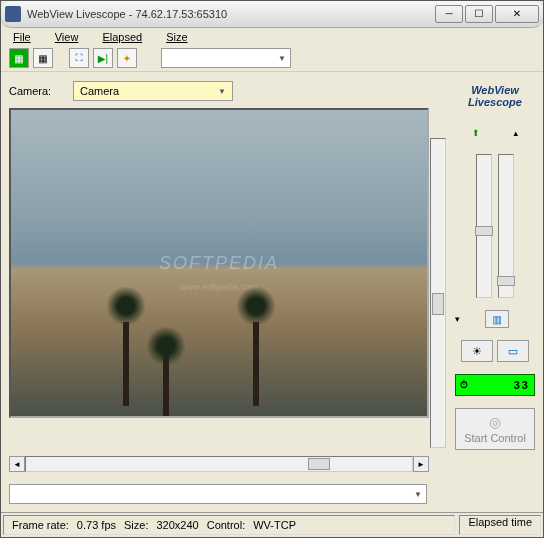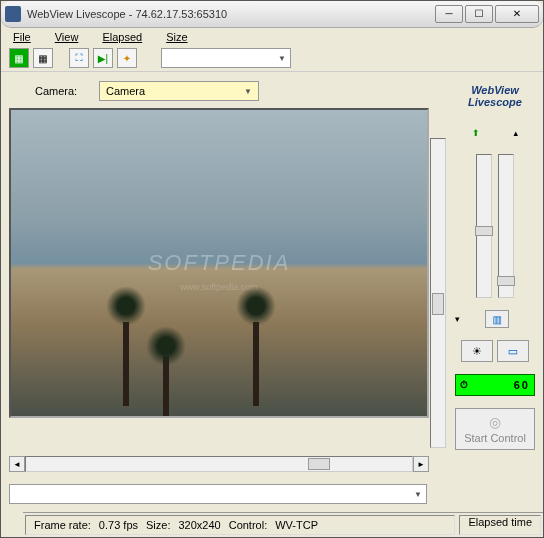--- a/index.html
+++ b/index.html
@@ -20,27 +20,27 @@
     .toolbar { height: 30px; background: #ece9d8; border-bottom: 1px solid #ccc; display: flex; align-items: center; padding: 0 8px; gap: 4px; }
     .tool-btn { width: 20px; height: 20px; border: 1px solid #999; background: #f5f5f5; cursor: pointer; display: flex; align-items: center; justify-content: center; font-size: 10px; }
     .tool-sep { width: 8px; }
     .tool-combo { width: 130px; height: 20px; border: 1px solid #999; background: #fff; margin-left: 20px; display: flex; align-items: center; padding: 0 4px; }
     .tool-combo-arrow { margin-left: auto; font-size: 8px; color: #555; }
     
     .main-area { flex: 1; display: flex; padding: 8px; gap: 4px; }
     
     .left-panel { flex: 1; display: flex; flex-direction: column; gap: 6px; }
     .camera-row { display: flex; align-items: center; gap: 8px; height: 22px; }
-    .camera-label { width: 56px; margin-left: 26px; }
+    .camera-label { width: 56px; }
     .camera-select { flex: 1; max-width: 160px; height: 20px; border: 1px solid #999; background: #fef9c3; display: flex; align-items: center; padding: 0 6px; }
     .camera-select-arrow { margin-left: auto; font-size: 8px; color: #555; }
     
     .video-container { position: relative; width: 420px; }
     .video-frame { width: 420px; height: 310px; border: 2px inset #aaa; background: linear-gradient(to bottom, #a8b8c0 0%, #8ca0aa 35%, #7590a0 50%, #a89878 52%, #8c7858 70%, #4a5048 100%); position: relative; overflow: hidden; }
-    .watermark { position: absolute; top: 50%; left: 50%; transform: translate(-50%,-50%); color: rgba(255,255,255,0.3); font-size: 22px; font-style: italic; letter-spacing: 2px; }
+    .watermark { position: absolute; top: 50%; left: 50%; transform: translate(-50%,-50%); color: rgba(255,255,255,0.3); font-size: 18px; font-style: italic; letter-spacing: 2px; }
     .watermark-sub { position: absolute; top: 58%; left: 50%; transform: translate(-50%,-50%); color: rgba(255,255,255,0.2); font-size: 9px; }
     .palm { position: absolute; bottom: 10px; width: 30px; height: 120px; }
     .palm.p1 { left: 100px; } .palm.p2 { left: 140px; bottom: -10px; height: 100px; } .palm.p3 { left: 230px; }
     .palm::before { content: ''; position: absolute; bottom: 0; left: 12px; width: 6px; height: 70%; background: #2a2018; }
     .palm::after { content: ''; position: absolute; top: 0; left: -5px; width: 40px; height: 40px; background: radial-gradient(circle, #1a2818 30%, transparent 70%); border-radius: 50%; }
     
     .vscroll-panel { width: 18px; display: flex; flex-direction: column; align-items: center; padding-top: 30px; }
     .vscroll-track { width: 16px; height: 310px; border: 1px inset #ccc; background: #f0f0f0; position: relative; }
     .vscroll-thumb { position: absolute; top: 50%; left: 1px; width: 12px; height: 22px; background: #ddd; border: 1px solid #999; }
     
@@ -67,21 +67,21 @@
     
     .icon-row { display: flex; gap: 4px; justify-content: center; margin-top: 4px; }
     .icon-btn { width: 32px; height: 22px; border: 1px solid #999; background: #eee; display: flex; align-items: center; justify-content: center; cursor: pointer; font-size: 11px; }
     
     .timer-box { background: #00ff00; border: 1px solid #060; height: 22px; display: flex; align-items: center; padding: 0 4px; margin-top: 4px; font-family: 'Courier New', monospace; font-size: 14px; font-weight: bold; letter-spacing: 2px; }
     .timer-icon { font-size: 10px; margin-right: auto; }
     
     .start-btn { height: 42px; border: 1px solid #999; background: #eee; margin-top: 4px; display: flex; flex-direction: column; align-items: center; justify-content: center; cursor: pointer; gap: 2px; color: #888; }
     .start-btn-icon { font-size: 14px; color: #aaa; }
     
-    .statusbar { height: 26px; border-top: 1px solid #999; background: #ece9d8; display: flex; align-items: center; margin-left: 22px; }
+    .statusbar { height: 26px; border-top: 1px solid #999; background: #ece9d8; display: flex; align-items: center; }
     .status-main { flex: 1; padding: 0 8px; border: 1px inset #ddd; margin: 2px; height: 20px; display: flex; align-items: center; gap: 8px; }
     .status-right { padding: 0 8px; border: 1px inset #ddd; margin: 2px; height: 20px; display: flex; align-items: center; flex-direction: column; }
   </style>
 </head>
 <body>
 
 <div class="window">
 
   <div class="titlebar">
     <div class="titlebar-icon"></div>
@@ -179,21 +179,21 @@
         <div class="slider-bottom-btn" style="color:#06c">▥</div>
       </div>
 
       <div class="icon-row">
         <div class="icon-btn">☀</div>
         <div class="icon-btn" style="color:#06c">▭</div>
       </div>
 
       <div class="timer-box">
         <span class="timer-icon">⏱</span>
-        <span>60</span>
+        <span>33</span>
       </div>
 
       <div class="start-btn">
         <span class="start-btn-icon">◎</span>
         <span>Start Control</span>
       </div>
     </div>
   </div>
 
   <div class="statusbar">

